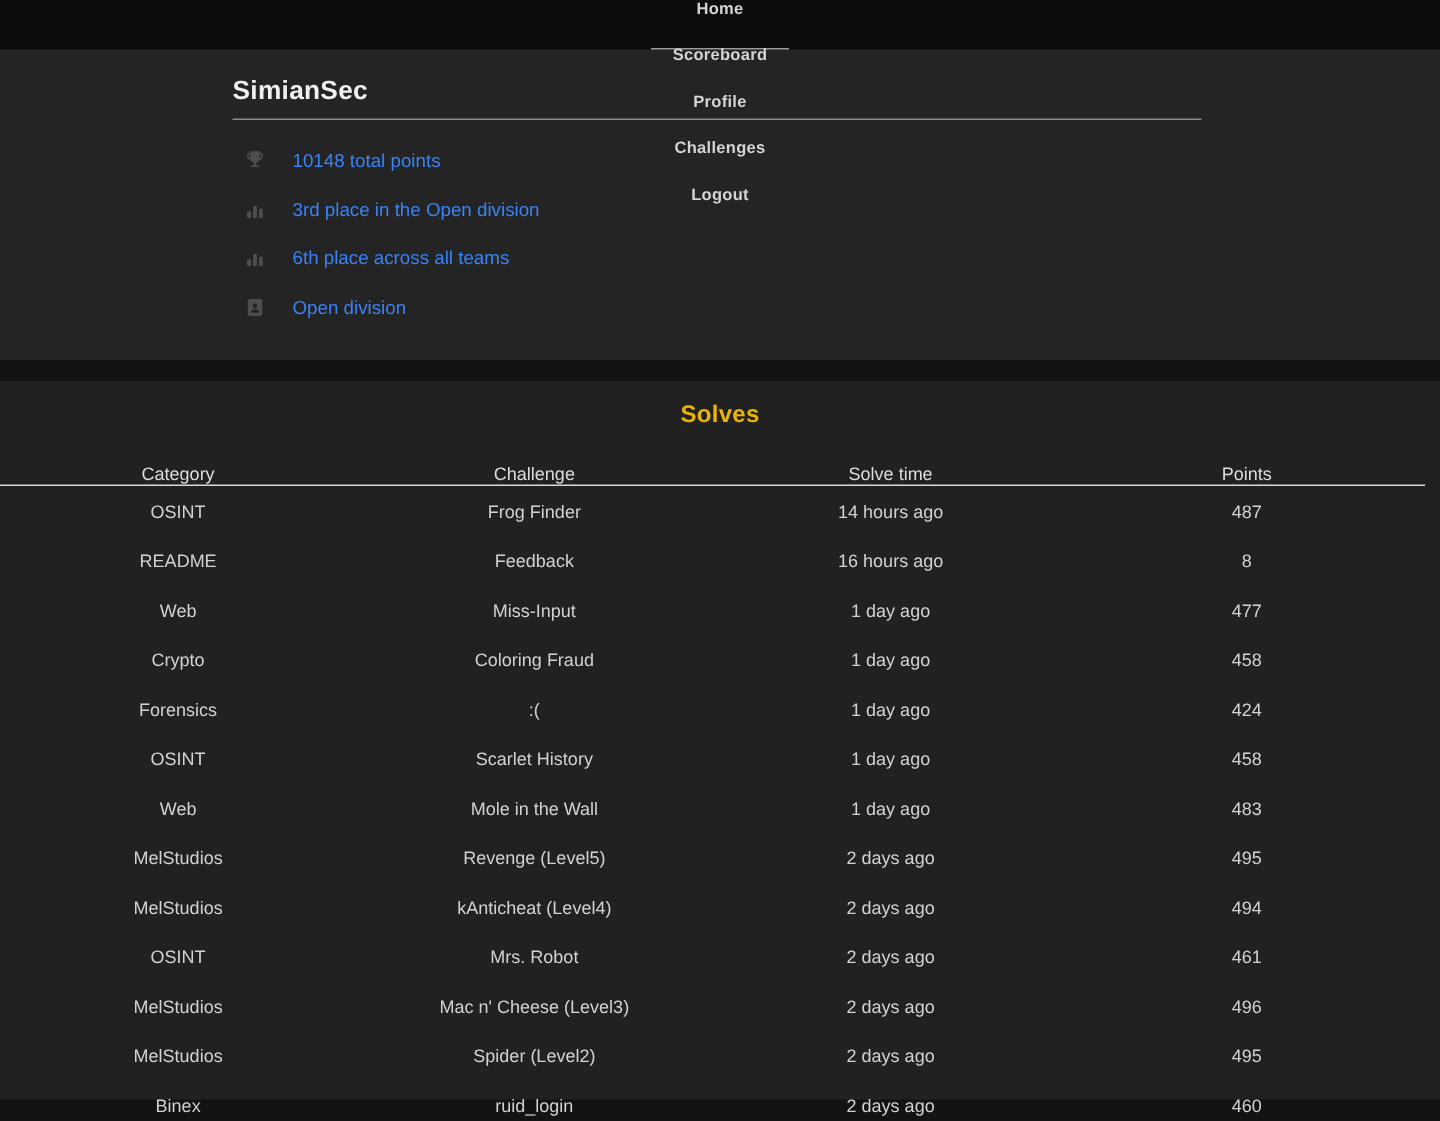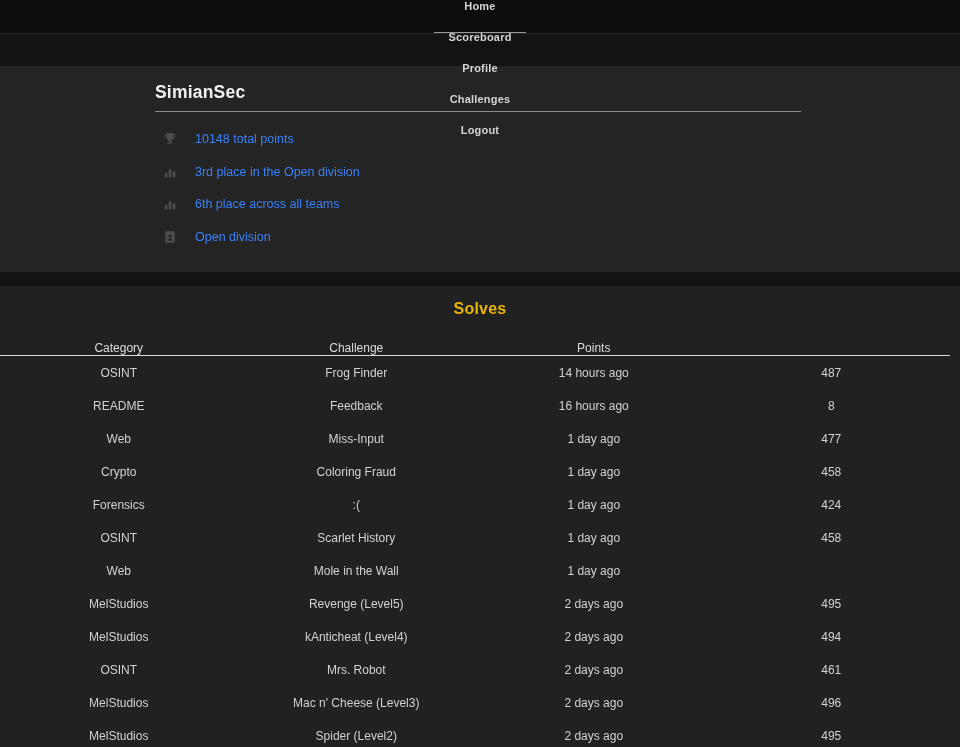--- a/index.html
+++ b/index.html
@@ -34,21 +34,20 @@
     text-decoration: none;
     cursor: pointer;
     letter-spacing: 0.2px;
   }
 
   
   .profile-card {
     background: #242424;
     height: 206px;
     padding: 16px 0 0 155px;
-    margin-top: 32px;
   }
   .team-name {
     font-size: 17.5px;
     font-weight: bold;
     color: #f0f0f0;
     letter-spacing: 0.2px;
   }
   .title-rule {
     width: 646px;
     height: 1px;
@@ -161,20 +160,21 @@
     </li>
   </ul>
 </section>
 
 <section class="solves-card">
   <h2 class="solves-title">Solves</h2>
   <div class="table">
     <div class="t-head">
       <div>Category</div>
       <div>Challenge</div>
+      <div>Solve time</div>
       <div>Points</div>
     </div>
     <div id="rows">
   <div class="t-row">
     <div class="t-cell">OSINT</div>
     <div class="t-cell">Frog Finder</div>
     <div class="t-cell">14 hours ago</div>
     <div class="t-cell">487</div>
   </div>
 
@@ -210,20 +210,21 @@
     <div class="t-cell">OSINT</div>
     <div class="t-cell">Scarlet History</div>
     <div class="t-cell">1 day ago</div>
     <div class="t-cell">458</div>
   </div>
 
   <div class="t-row">
     <div class="t-cell">Web</div>
     <div class="t-cell">Mole in the Wall</div>
     <div class="t-cell">1 day ago</div>
+    <div class="t-cell">483</div>
   </div>
 
   <div class="t-row">
     <div class="t-cell">MelStudios</div>
     <div class="t-cell">Revenge (Level5)</div>
     <div class="t-cell">2 days ago</div>
     <div class="t-cell">495</div>
   </div>
 
   <div class="t-row">

